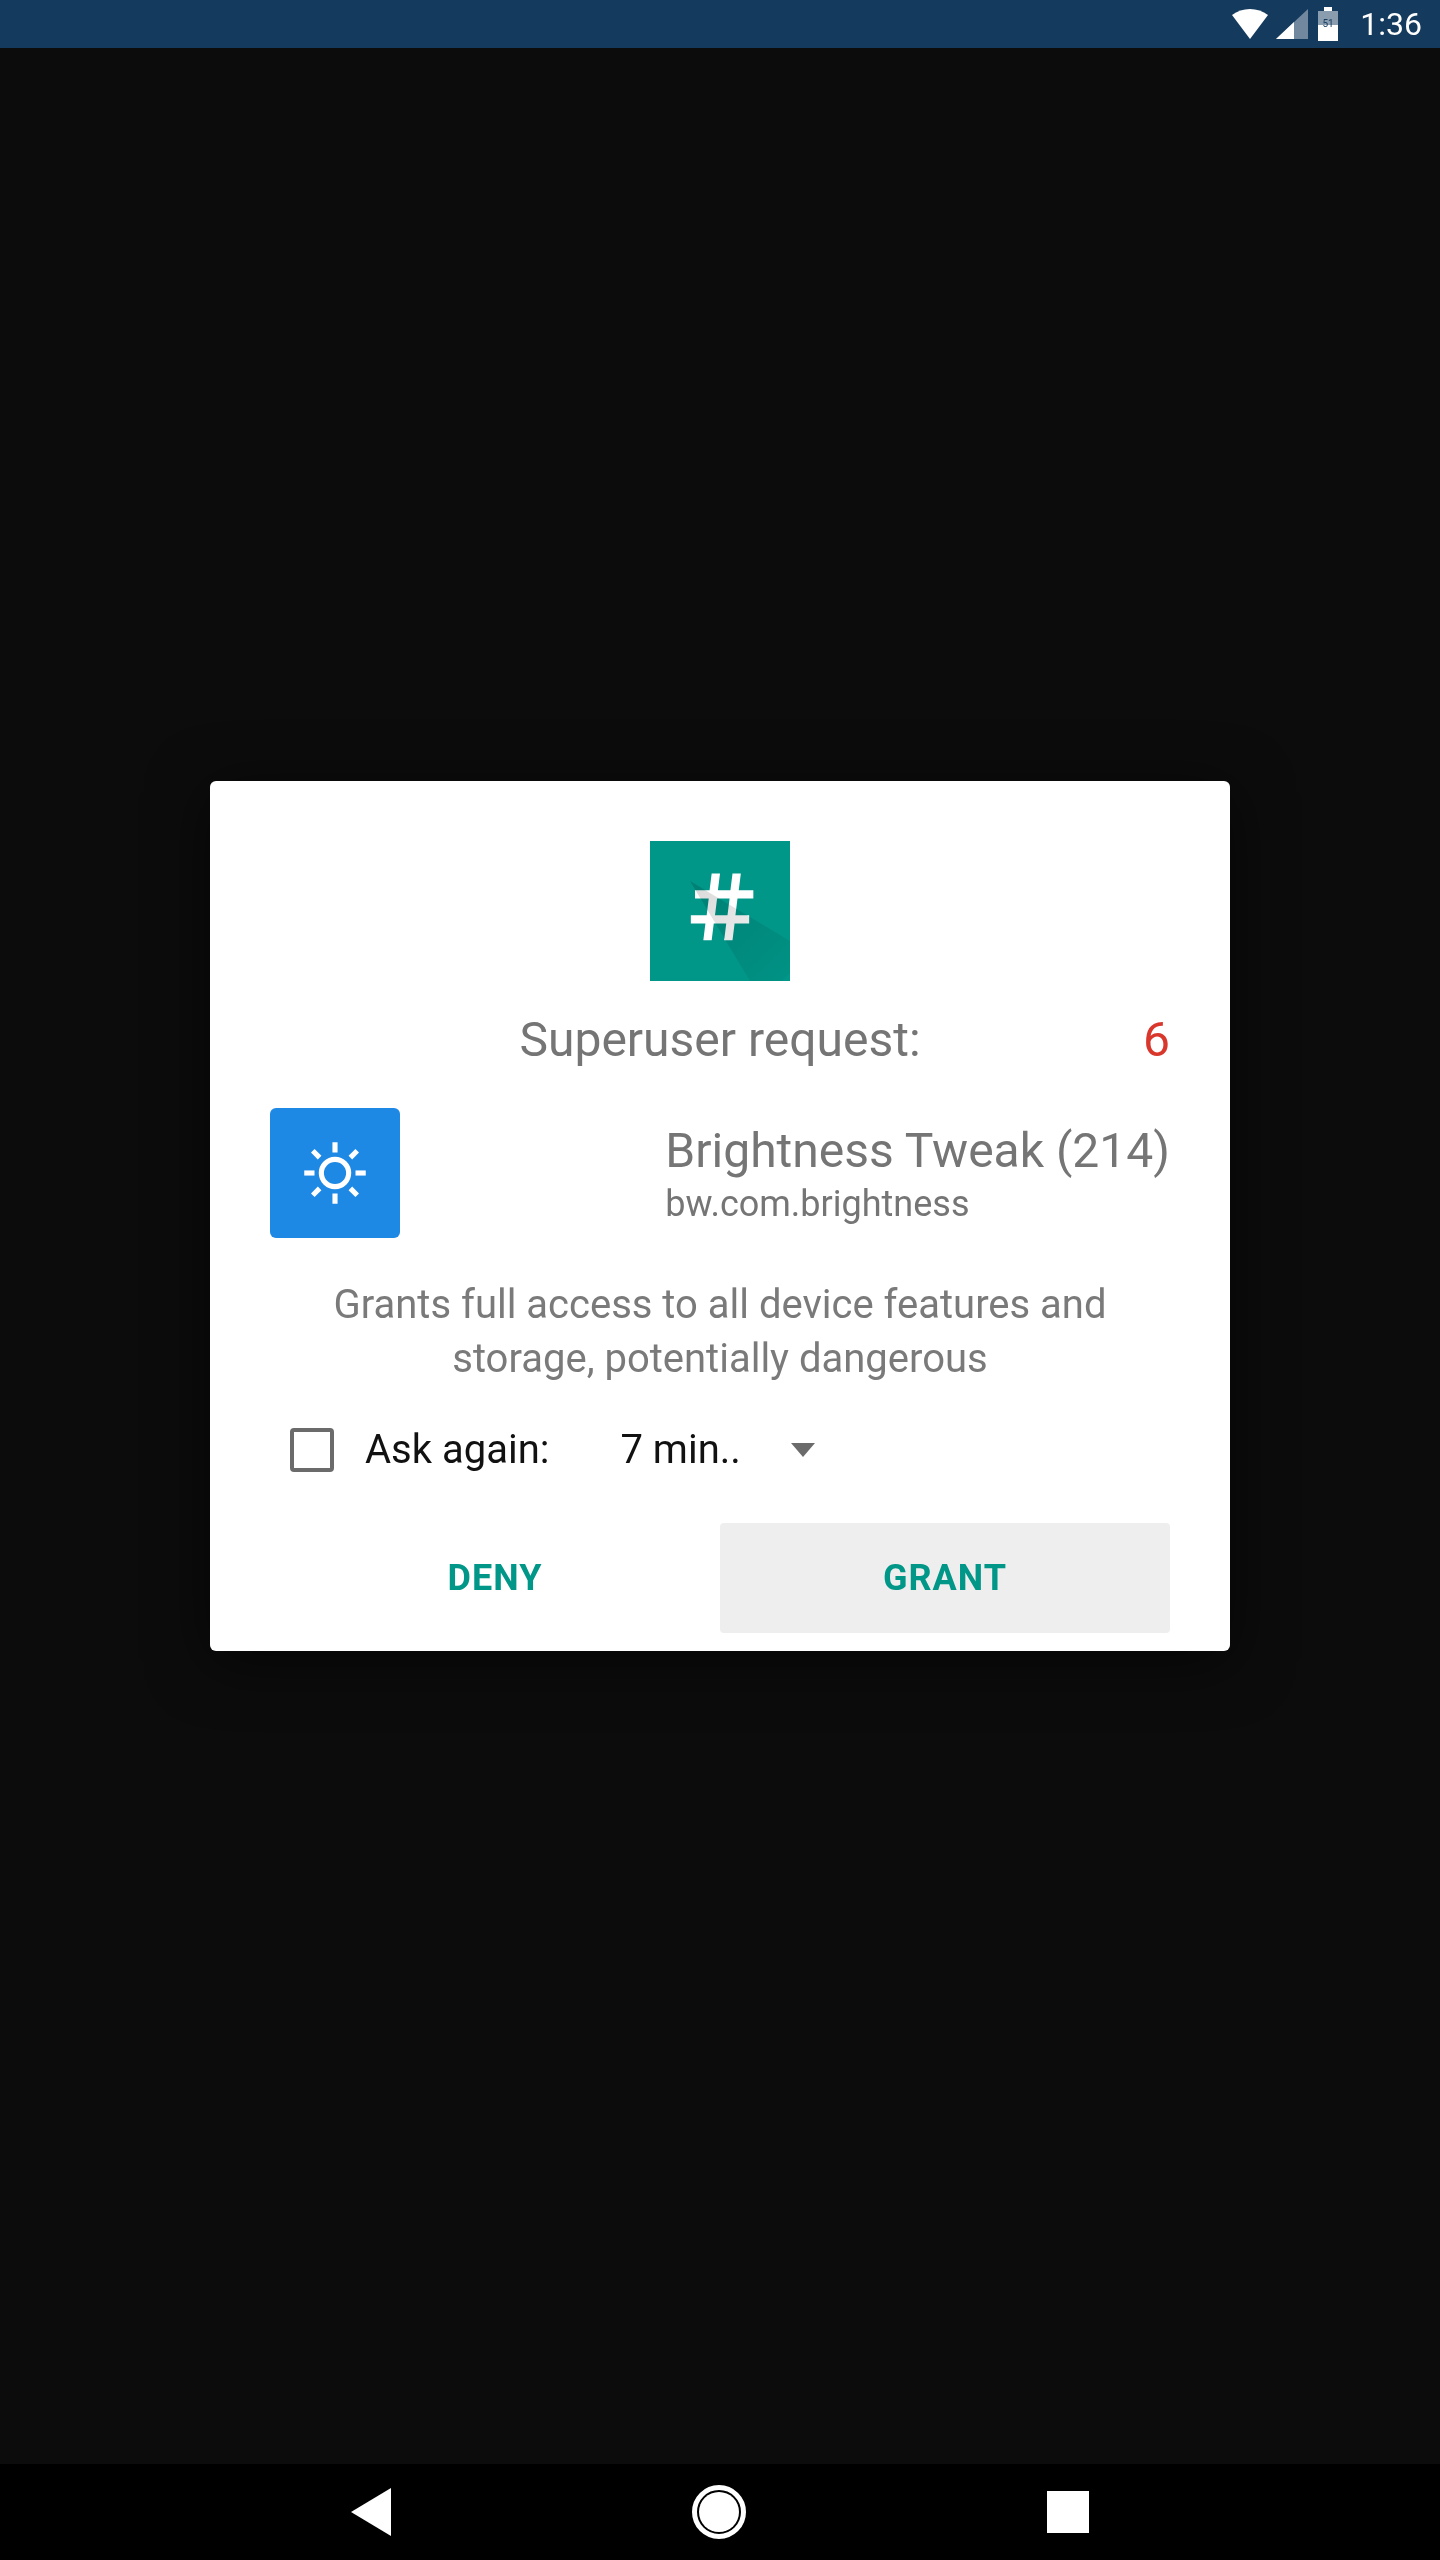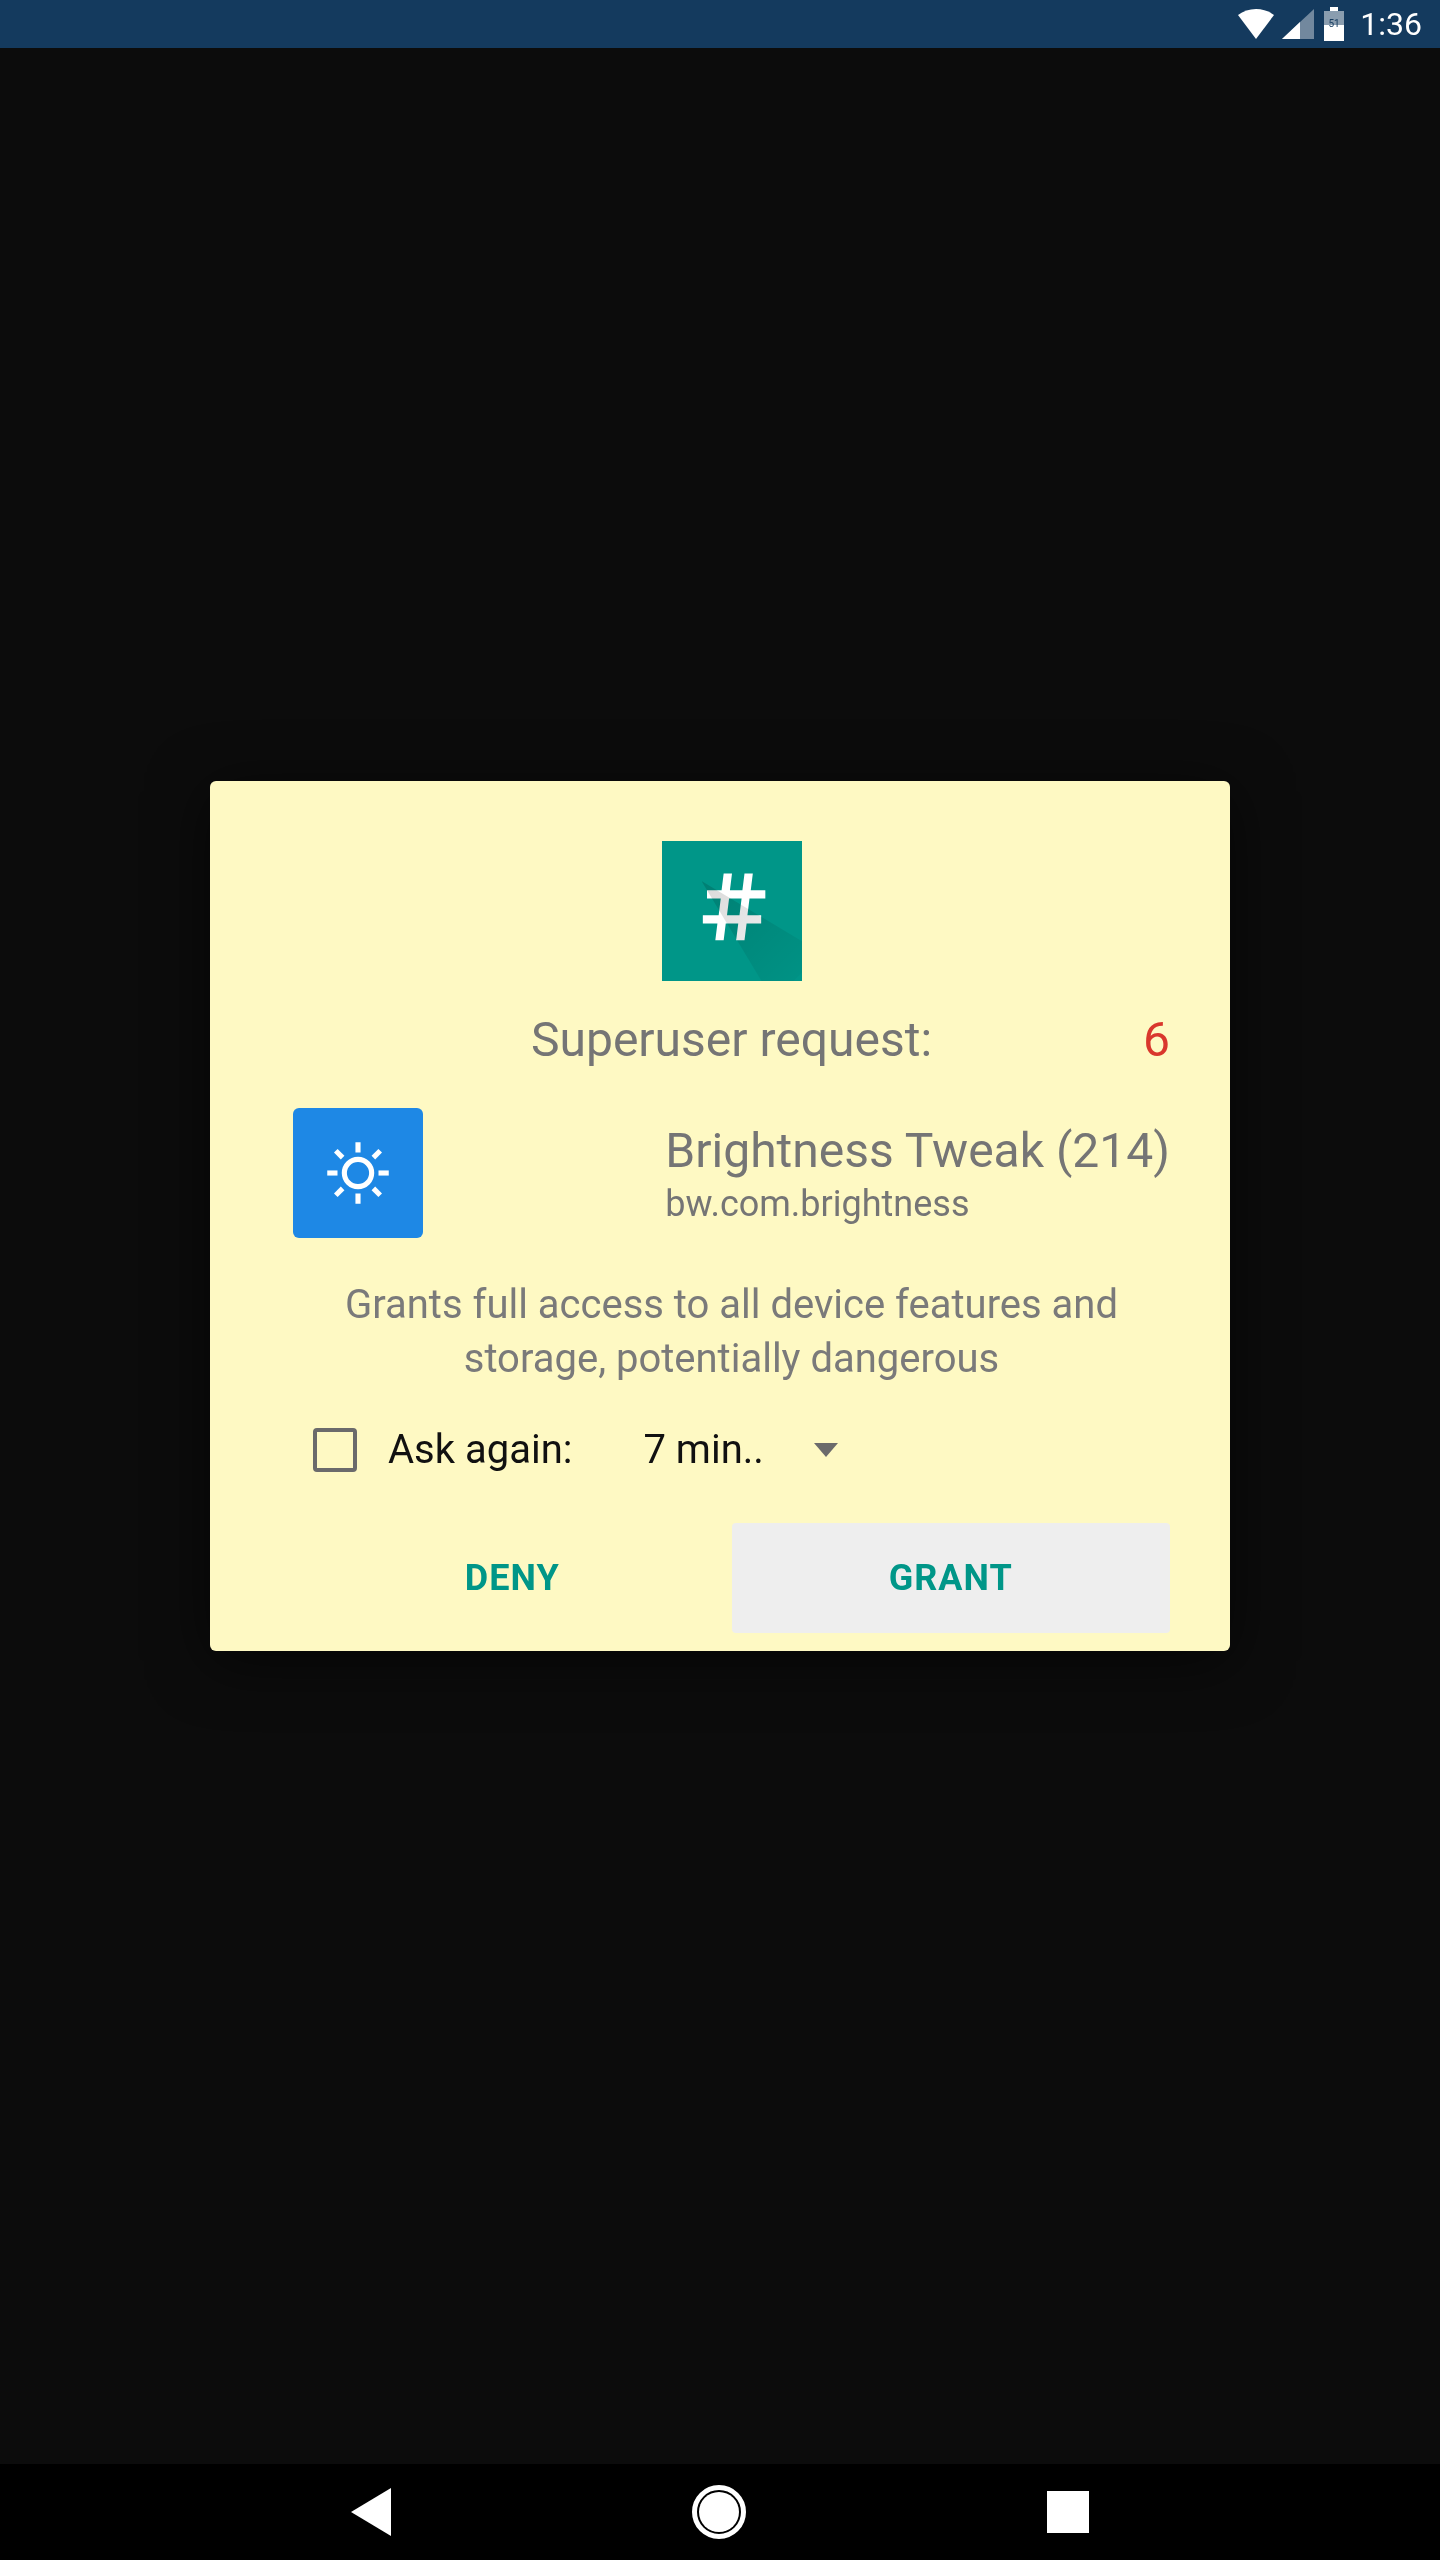--- a/index.html
+++ b/index.html
@@ -10,36 +10,36 @@
     background: #0c0c0c;
     overflow: hidden;
   }
   .status-bar {
     height: 48px;
     background: #143a5e;
     display: flex;
     align-items: center;
     justify-content: flex-end;
     padding: 0 18px;
-    gap: 4px;
+    gap: 10px;
   }
   .status-icons { display: flex; align-items: center; gap: 8px; }
   .status-time { color: #fff; font-size: 32px; font-weight: 400; margin-left: 10px; }
   .wallpaper { position: absolute; top: 48px; left: 0; right: 0; bottom: 96px; background: #0c0c0c; }
   .dialog-scrim {
     position: absolute;
     top: 48px; left: 0; right: 0; bottom: 96px;
     display: flex; align-items: center; justify-content: center;
   }
   .dialog {
     width: 1020px;
-    background: #fef9c3;
+    background: #ffffff;
     border-radius: 6px;
     box-shadow: 0 10px 60px rgba(0,0,0,0.6);
-    padding: 60px 60px 18px 83px;
+    padding: 60px 60px 18px 60px;
     position: relative;
     top: -40px;
   }
   .dialog-top {
     display: flex;
     flex-direction: column;
     align-items: center;
     margin-bottom: 40px;
   }
   .su-icon {

